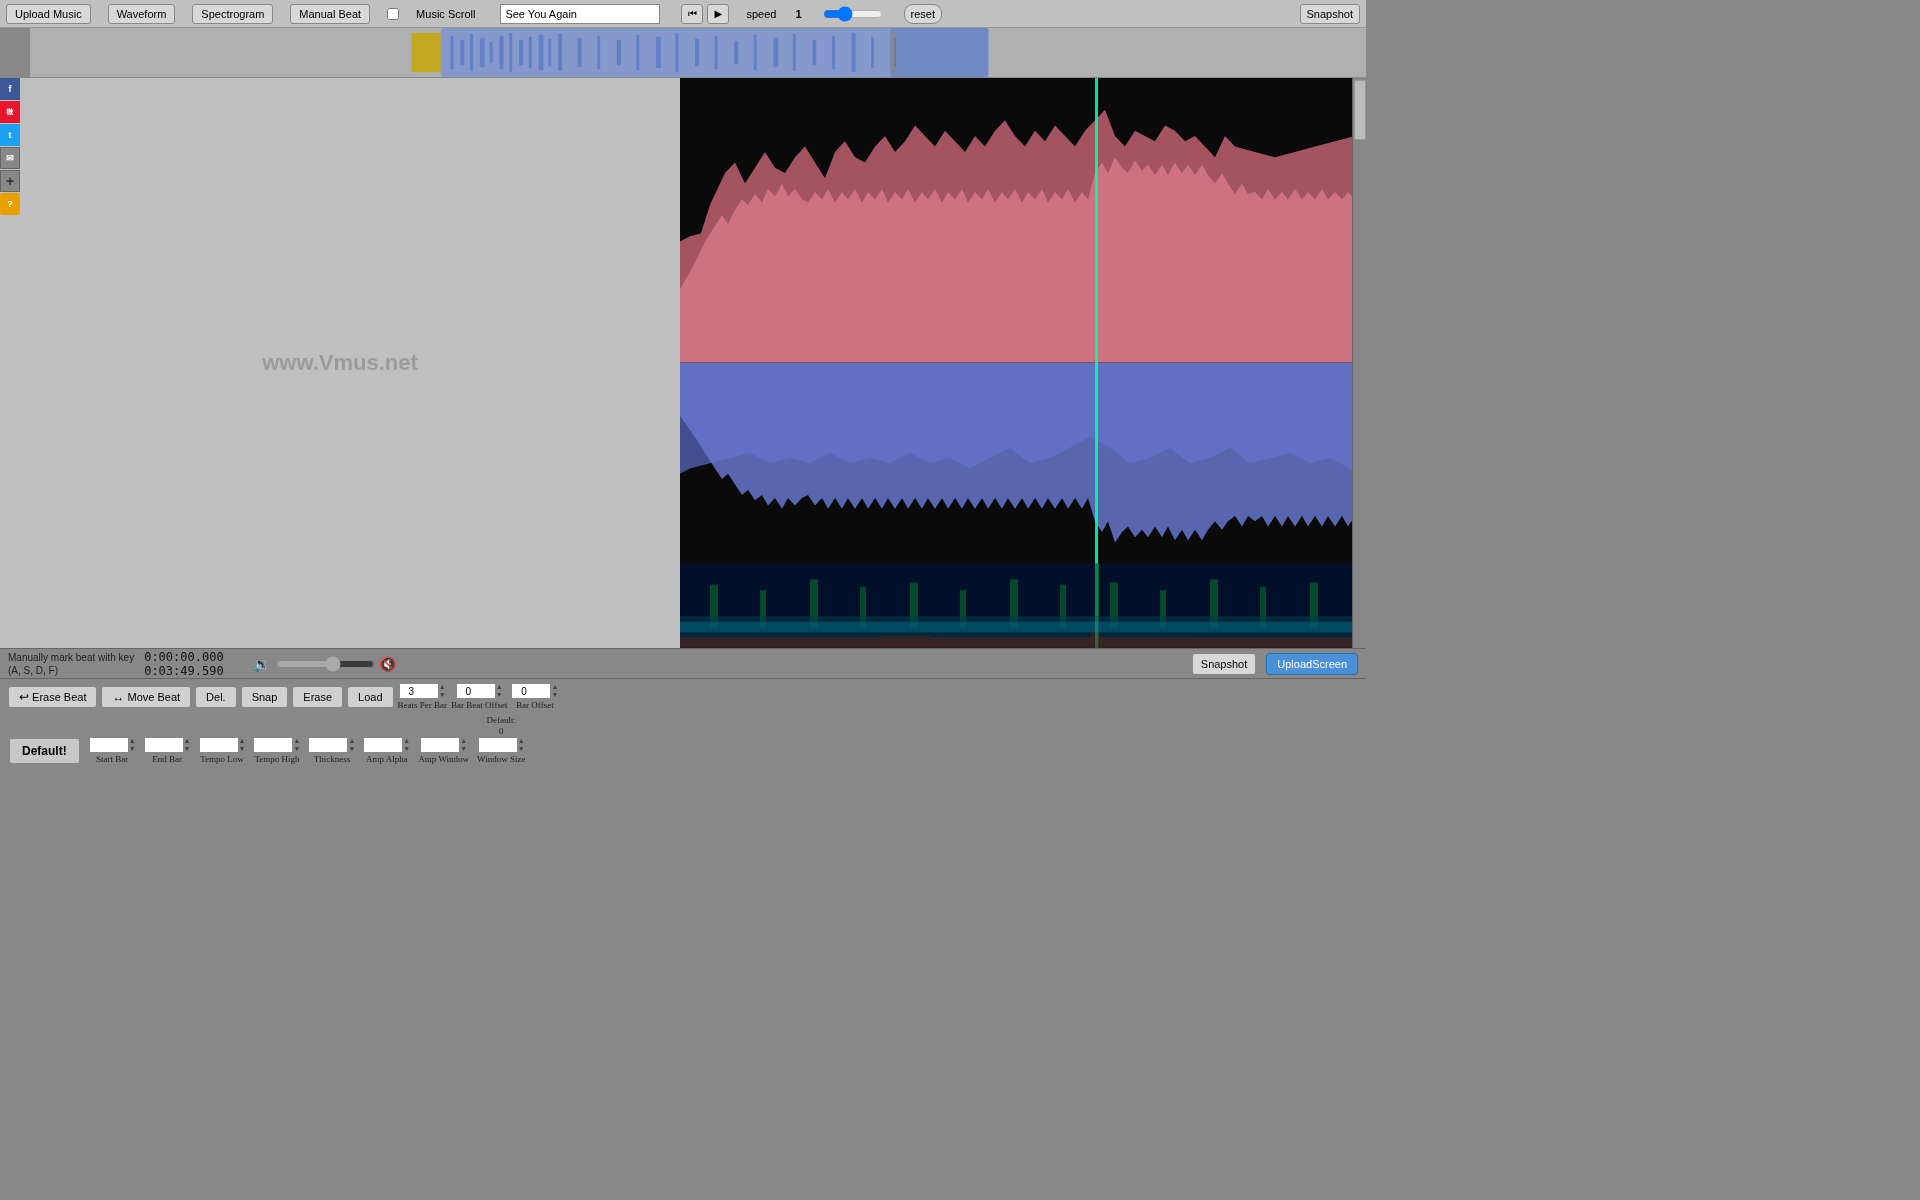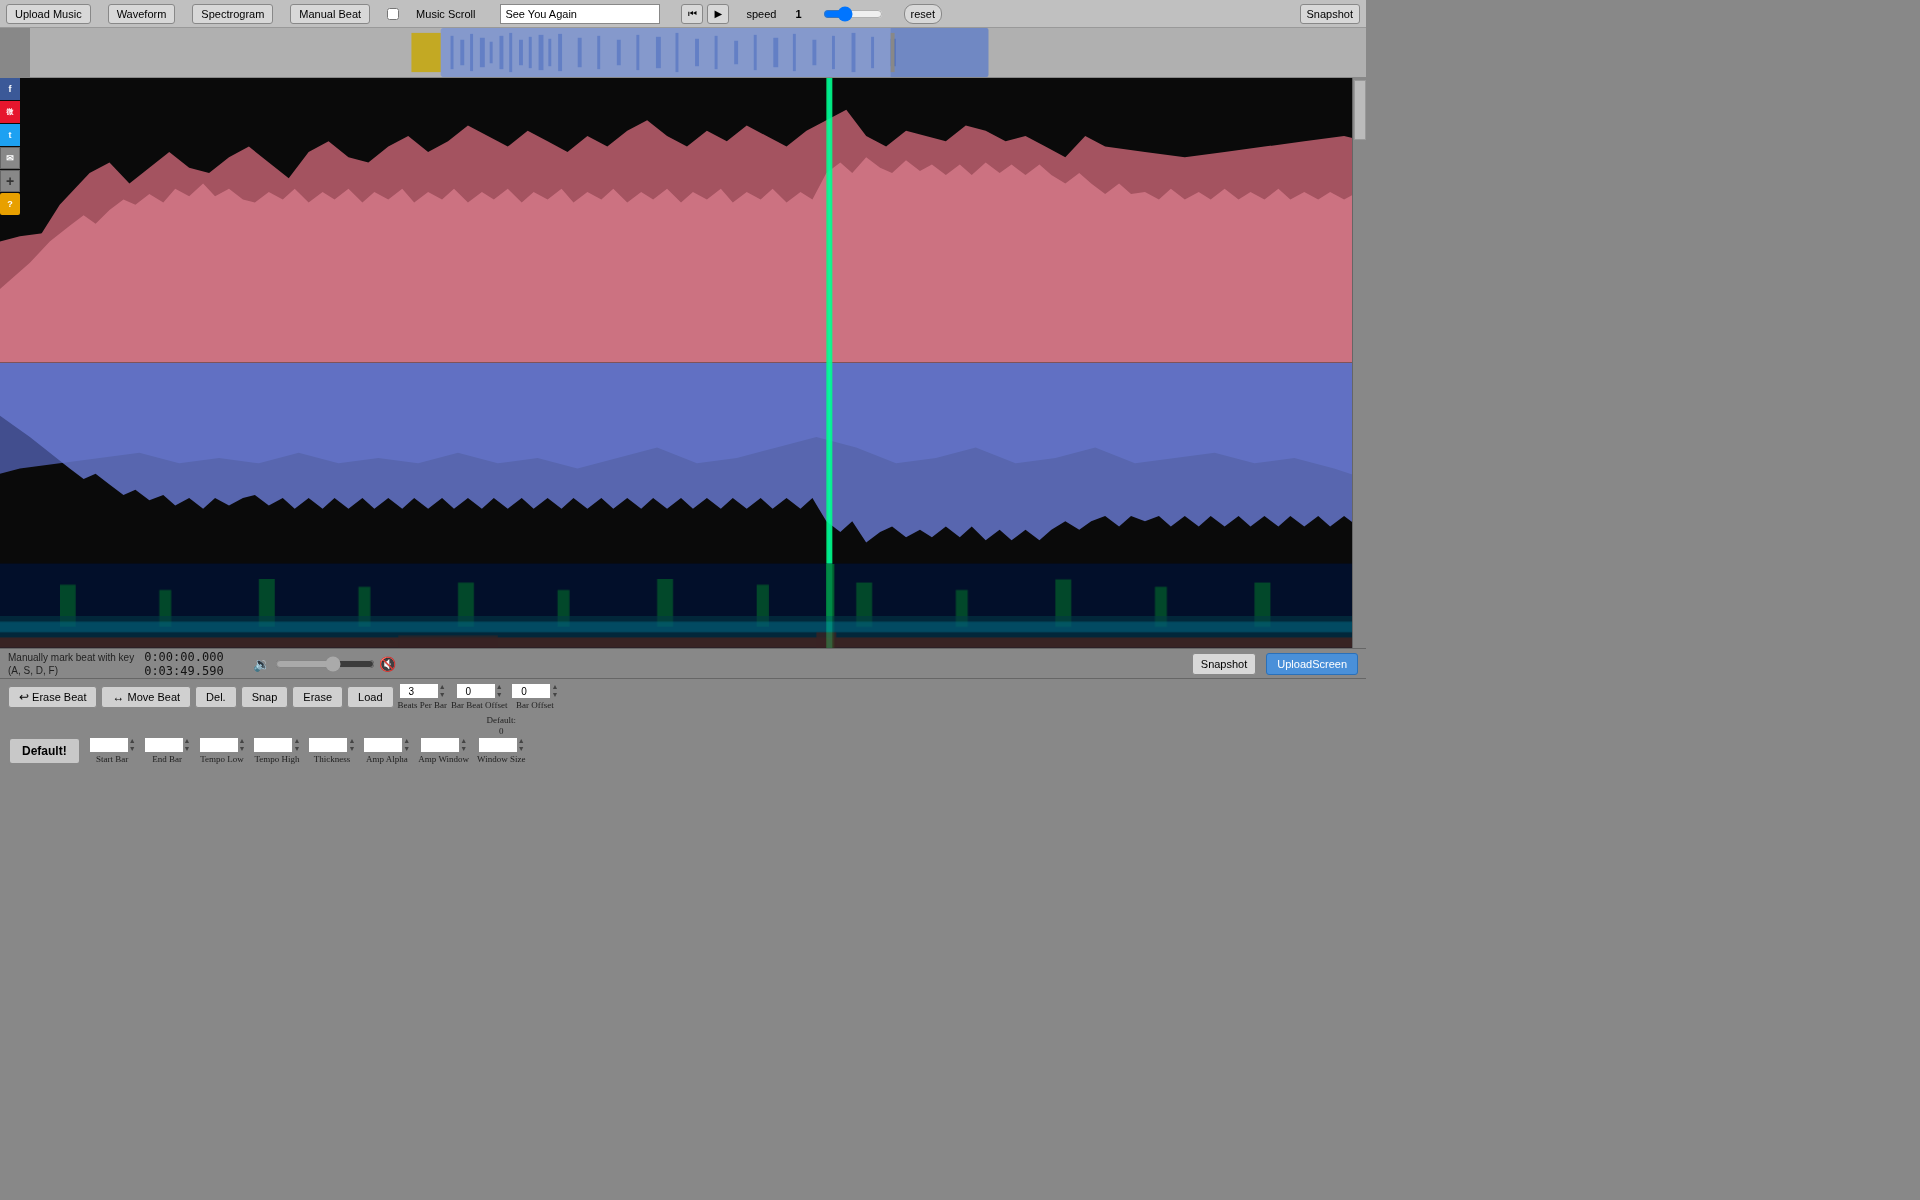--- a/index.html
+++ b/index.html
@@ -470,20 +470,23 @@
   <div class="social-btn social-fb">f</div>
   <div class="social-btn social-wb" style="font-size:7px;">微</div>
   <div class="social-btn social-tw">t</div>
   <div class="social-btn social-em">✉</div>
   <div class="social-btn social-plus">+</div>
   <div class="social-btn social-help">?</div>
 </div>
 
 <div id="main-area">
 
+  <div id="left-panel">
+    <div id="watermark">www.Vmus.net</div>
+  </div>
 
   <div id="right-panel">
     <svg id="waveform-svg" viewBox="0 0 686 540" preserveAspectRatio="none">
 
       <rect width="686" height="540" fill="#0a0a0a"></rect>
 
       <g fill="#c06070" opacity="0.85">
 
         <polygon points="0,270 0,180 20,150 30,120 45,90 55,80 65,100 75,85 85,70 95,85 105,90 115,75 125,65 135,80 145,95 155,70 165,60 175,75 185,80 195,65 205,55 215,70 225,60 235,45 245,55 255,65 265,50 275,60 285,70 295,55 305,65 315,50 325,40 335,55 345,65 355,50 365,60 375,45 385,55 395,65 405,50 415,40 425,30 435,55 445,65 455,50 465,55 475,60 485,45 495,50 505,60 515,55 525,65 535,75 545,55 555,65 575,70 595,75 615,70 635,65 655,60 675,55 686,60 686,270"></polygon>
 

